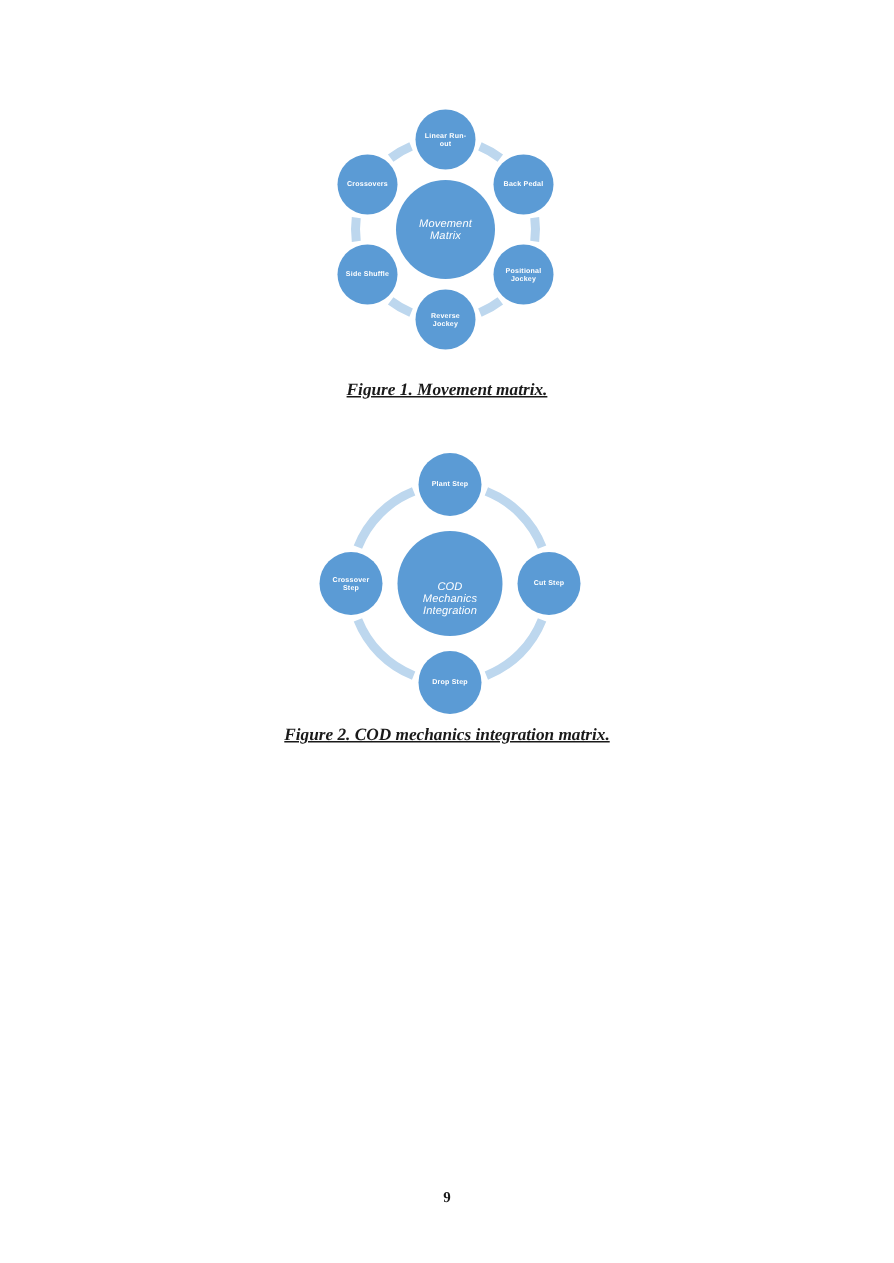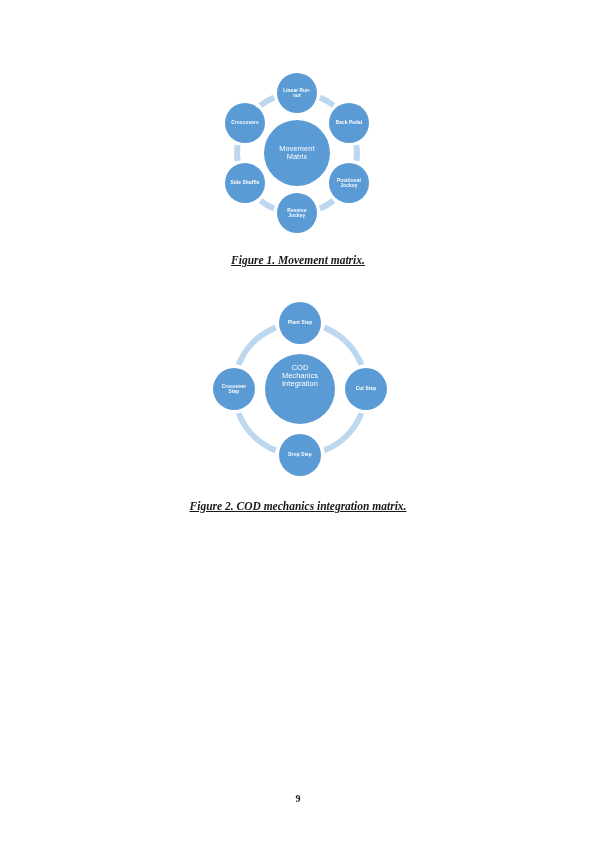--- a/index.html
+++ b/index.html
@@ -60,34 +60,35 @@
     font-family: "Liberation Sans", sans-serif;
   }
   .satellite-label {
     font-size: 4.7px;
     font-weight: bold;
     letter-spacing: 0.15px;
   }
   .center-label {
     font-size: 7.4px;
     letter-spacing: 0.1px;
+    font-style: italic;
   }
 
   .caption {
     margin: 0;
     text-align: center;
     font-family: "Liberation Serif", serif;
     font-style: italic;
     font-weight: bold;
     font-size: 11.5px;
     color: #1a1a1a;
     text-decoration: underline;
   }
   #caption-1 { margin-top: 8px; }
-  #caption-2 { margin-top: 22px; }
+  #caption-2 { margin-top: 6px; }
 
   .page-number {
     position: absolute;
     top: 793px;
     left: 0;
     width: 596px;
     text-align: center;
     font-family: "Liberation Serif", serif;
     font-weight: bold;
     font-size: 10px;
@@ -145,21 +146,21 @@
           <circle cx="102" cy="159" r="21" fill="#5B9BD5"></circle>
           <circle cx="36" cy="93" r="21" fill="#5B9BD5"></circle>
           <circle cx="102" cy="93" r="35" fill="#5B9BD5"></circle>
         </svg>
       <div id="labels-2">
           <div class="node-label satellite-label" style="left: 81px; top: 6px; width: 42px; height: 42px;">Plant Step</div>
           <div class="node-label satellite-label" style="left: 147px; top: 72px; width: 42px; height: 42px;">Cut Step</div>
           <div class="node-label satellite-label" style="left: 81px; top: 138px; width: 42px; height: 42px;">Drop Step</div>
           <div class="node-label satellite-label" style="left: 15px; top: 72px; width: 42px; height: 42px;">Crossover
 Step</div>
-          <div class="node-label center-label" style="left: 67px; top: 45px; width: 70px; height: 70px;">COD
+          <div class="node-label center-label" style="left: 67px; top: 68px; width: 70px; height: 70px;">COD
 Mechanics
 Integration</div>
         </div>
     </div>
     <p class="caption" id="caption-2">Figure 2. COD mechanics integration matrix.</p>
   </div>
 
   <div class="page-number">9</div>
 </div>
 

